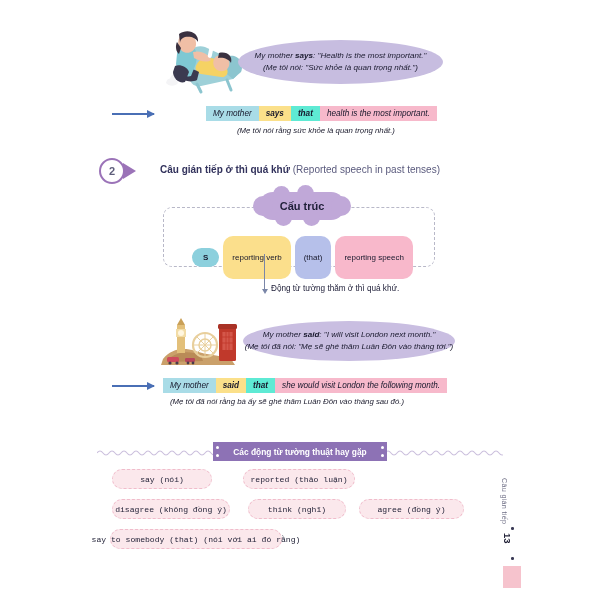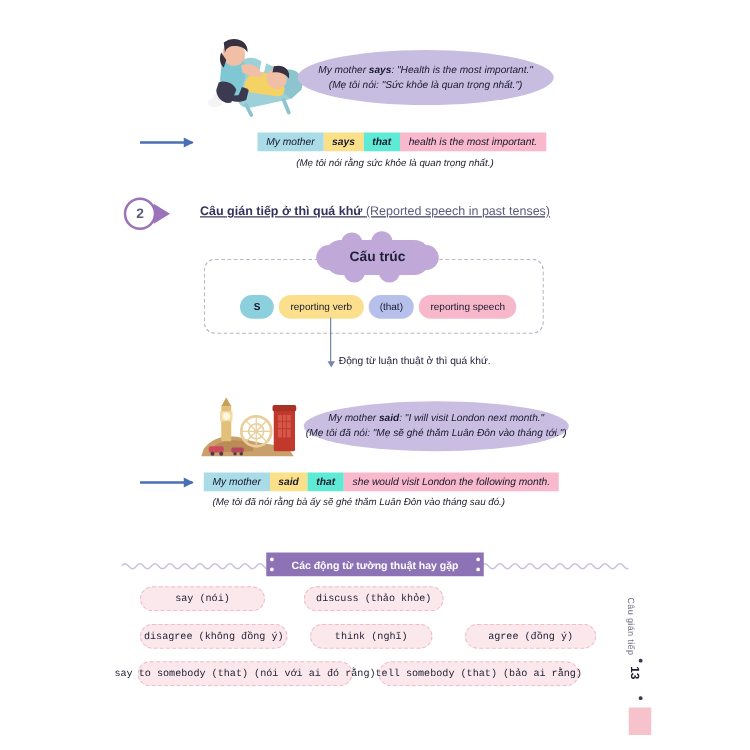--- a/index.html
+++ b/index.html
@@ -131,21 +131,20 @@
     border-left: 13px solid #9b73b8;
     border-top: 8px solid transparent;
     border-bottom: 8px solid transparent;
   }
   .sec-title {
     position: absolute;
     left: 160px; top: 164px;
     font-size: 10px;
     color: #3e3e63;
     white-space: nowrap;
-    text-decoration: underline;
   }
   .sec-title .vi {
     font-weight: bold;
     color: #32325c;
   }
   .sec-title .en { color: #5a5a7d; }
 
   
   .struct-box {
     position: absolute;
@@ -204,21 +203,21 @@
     display: flex;
     align-items: center;
     gap: 4px;
   }
   .chip {
     border-radius: 10px;
     height: 19px;
     display: flex;
     align-items: center;
     justify-content: center;
-    padding: 0 9px;
+    padding: 12px 9px;
     font-size: 8px;
     color: #18182c;
     white-space: nowrap;
   }
   .chip-s      { background: #8cd0dd; font-weight: bold; padding: 0 11px; }
   .chip-verb   { background: #fbdf8c; }
   .chip-that   { background: #b6c0ea; }
   .chip-speech { background: #f8b8cb; }
 
   .stem {
@@ -299,21 +298,21 @@
     font-size: 8.1px;
     color: #1d1d33;
     white-space: nowrap;
     font-family: Liberation Mono, monospace;
   }
   .p-r1c1 { left: 112px; top: 469px; width: 100px; }
   .p-r1c2 { left: 243px; top: 469px; width: 112px; }
   .p-r1c3 { left: 375px; top: 469px; width: 100px; }
   .p-r2c1 { left: 112px; top: 499px; width: 118px; }
   .p-r2c2 { left: 248px; top: 499px; width: 98px; }
-  .p-r2c3 { left: 372px; top: 499px; width: 105px; text-align: right; }
+  .p-r2c3 { left: 359px; top: 499px; width: 105px; text-align: right; }
   .p-r3c1 { left: 110px; top: 529px; width: 172px; }
   .p-r3c2 { left: 303px; top: 529px; width: 160px; }
 
   
   .side-label {
     position: absolute;
     left: 500px; top: 478px;
     font-size: 7.2px;
     color: #6f6f86;
     writing-mode: vertical-rl;
@@ -417,21 +416,21 @@
   </div>
 
   <div class="chips">
     <div class="chip chip-s">S</div>
     <div class="chip chip-verb">reporting verb</div>
     <div class="chip chip-that">(that)</div>
     <div class="chip chip-speech">reporting speech</div>
   </div>
 
   <div class="stem"></div>
-  <div class="stem-note">Động từ luận thuật ở thì quá khứ.</div>
+  <div class="stem-note">Động từ tường thăm ở thì quá khứ.</div>
 
   <div class="illus-london">
     <svg viewBox="0 0 86 50" width="86" height="50">
 
       <path d="M6 42 C14 32 26 30 38 34 C50 38 62 38 74 42 L78 48 L4 48 Z" fill="#caa06a"></path>
       <path d="M14 40 C22 34 34 34 44 38 L46 44 L12 45 Z" fill="#b98b57"></path>
 
       <rect x="20" y="8" width="8" height="28" fill="#e3c07a"></rect>
       <rect x="19" y="12" width="10" height="8" fill="#f2dca6"></rect>
       <circle cx="24" cy="16" r="3" fill="#fff6df"></circle>
@@ -487,26 +486,25 @@
 
   <div class="verbs-badge">
     <i class="notch n1"></i>
       <i class="notch n2"></i>
       <i class="notch n3"></i>
       <i class="notch n4"></i>
     <span>Các động từ tường thuật hay gặp</span>
   </div>
 
   <div class="pill p-r1c1">say (nói)</div>
-  <div class="pill p-r1c2">discuss (thảo khỏe)</div>
+  <div class="pill p-r1c2">reported (thảo luận)</div>
   <div class="pill p-r2c1">disagree (không đồng ý)</div>
   <div class="pill p-r2c2">think (nghĩ)</div>
   <div class="pill p-r2c3">agree (đồng ý)</div>
   <div class="pill p-r3c1">say to somebody (that) (nói với ai đó rằng)</div>
-  <div class="pill p-r3c2">tell somebody (that) (bảo ai rằng)</div>
 
   <div class="side-label">Câu gián tiếp</div>
   <div class="side-dot side-dot-1"></div>
   <div class="side-page">13</div>
   <div class="side-dot side-dot-2"></div>
   <div class="side-swatch"></div>
 
 </div>
 
 </body></html>

